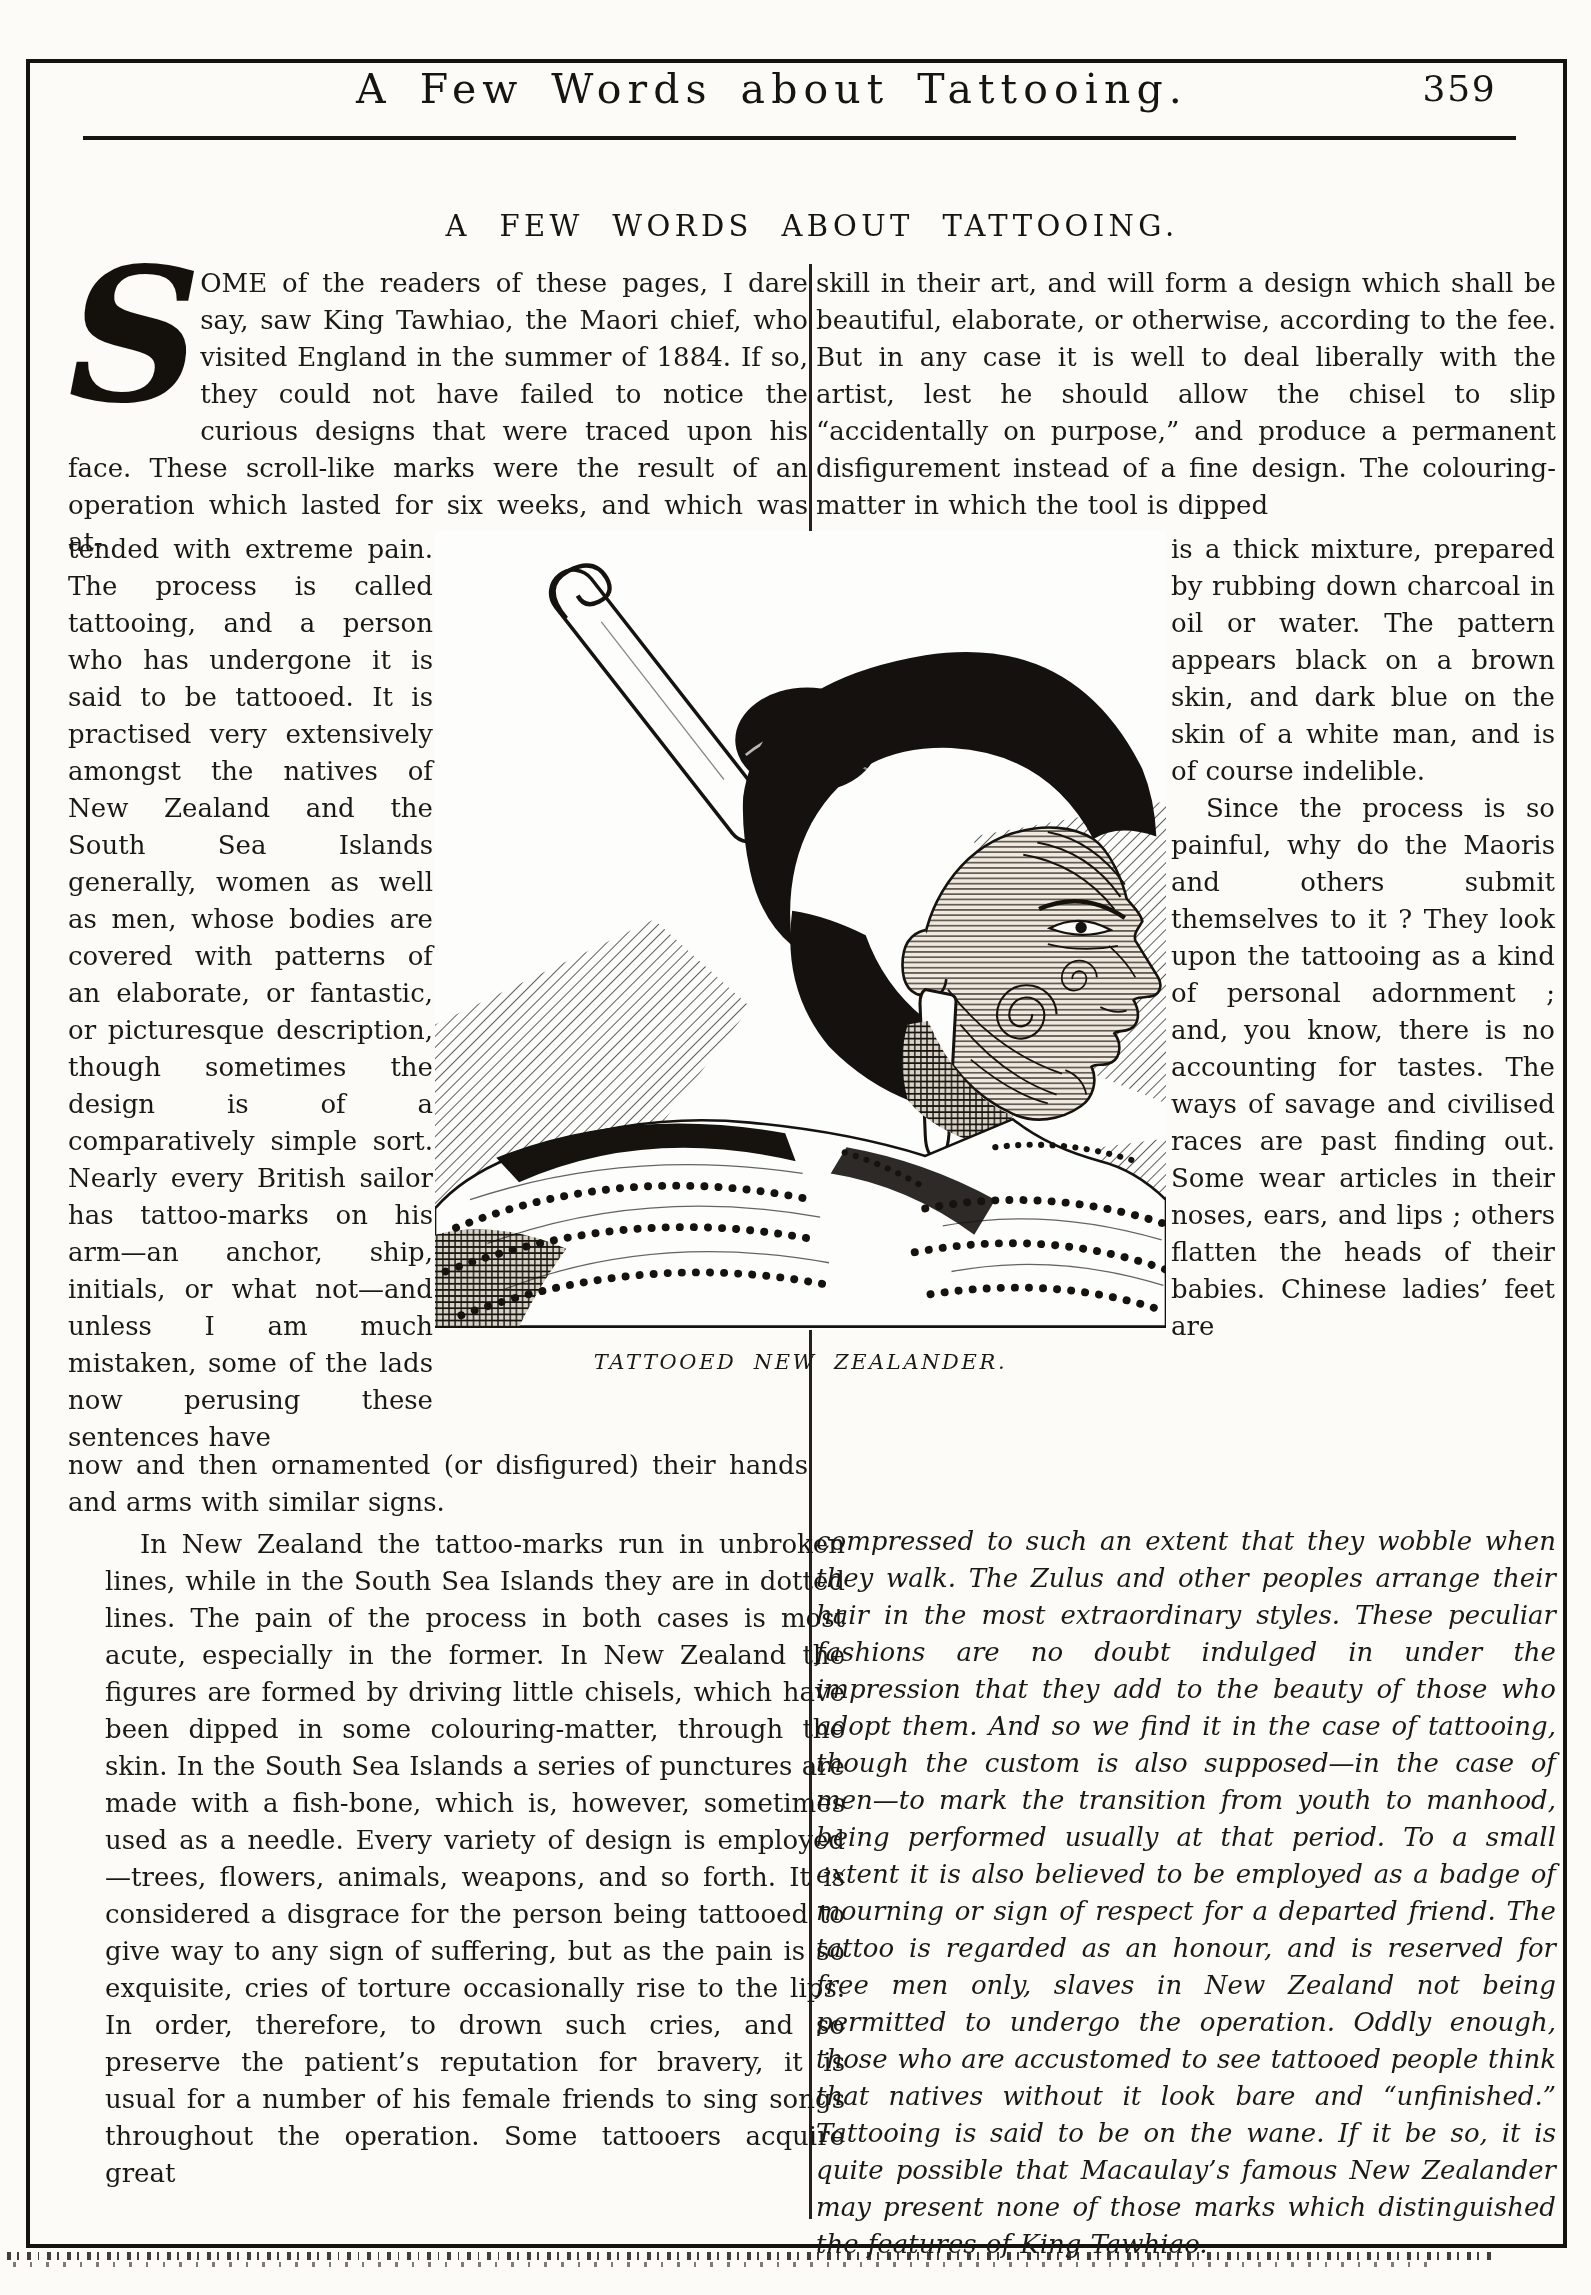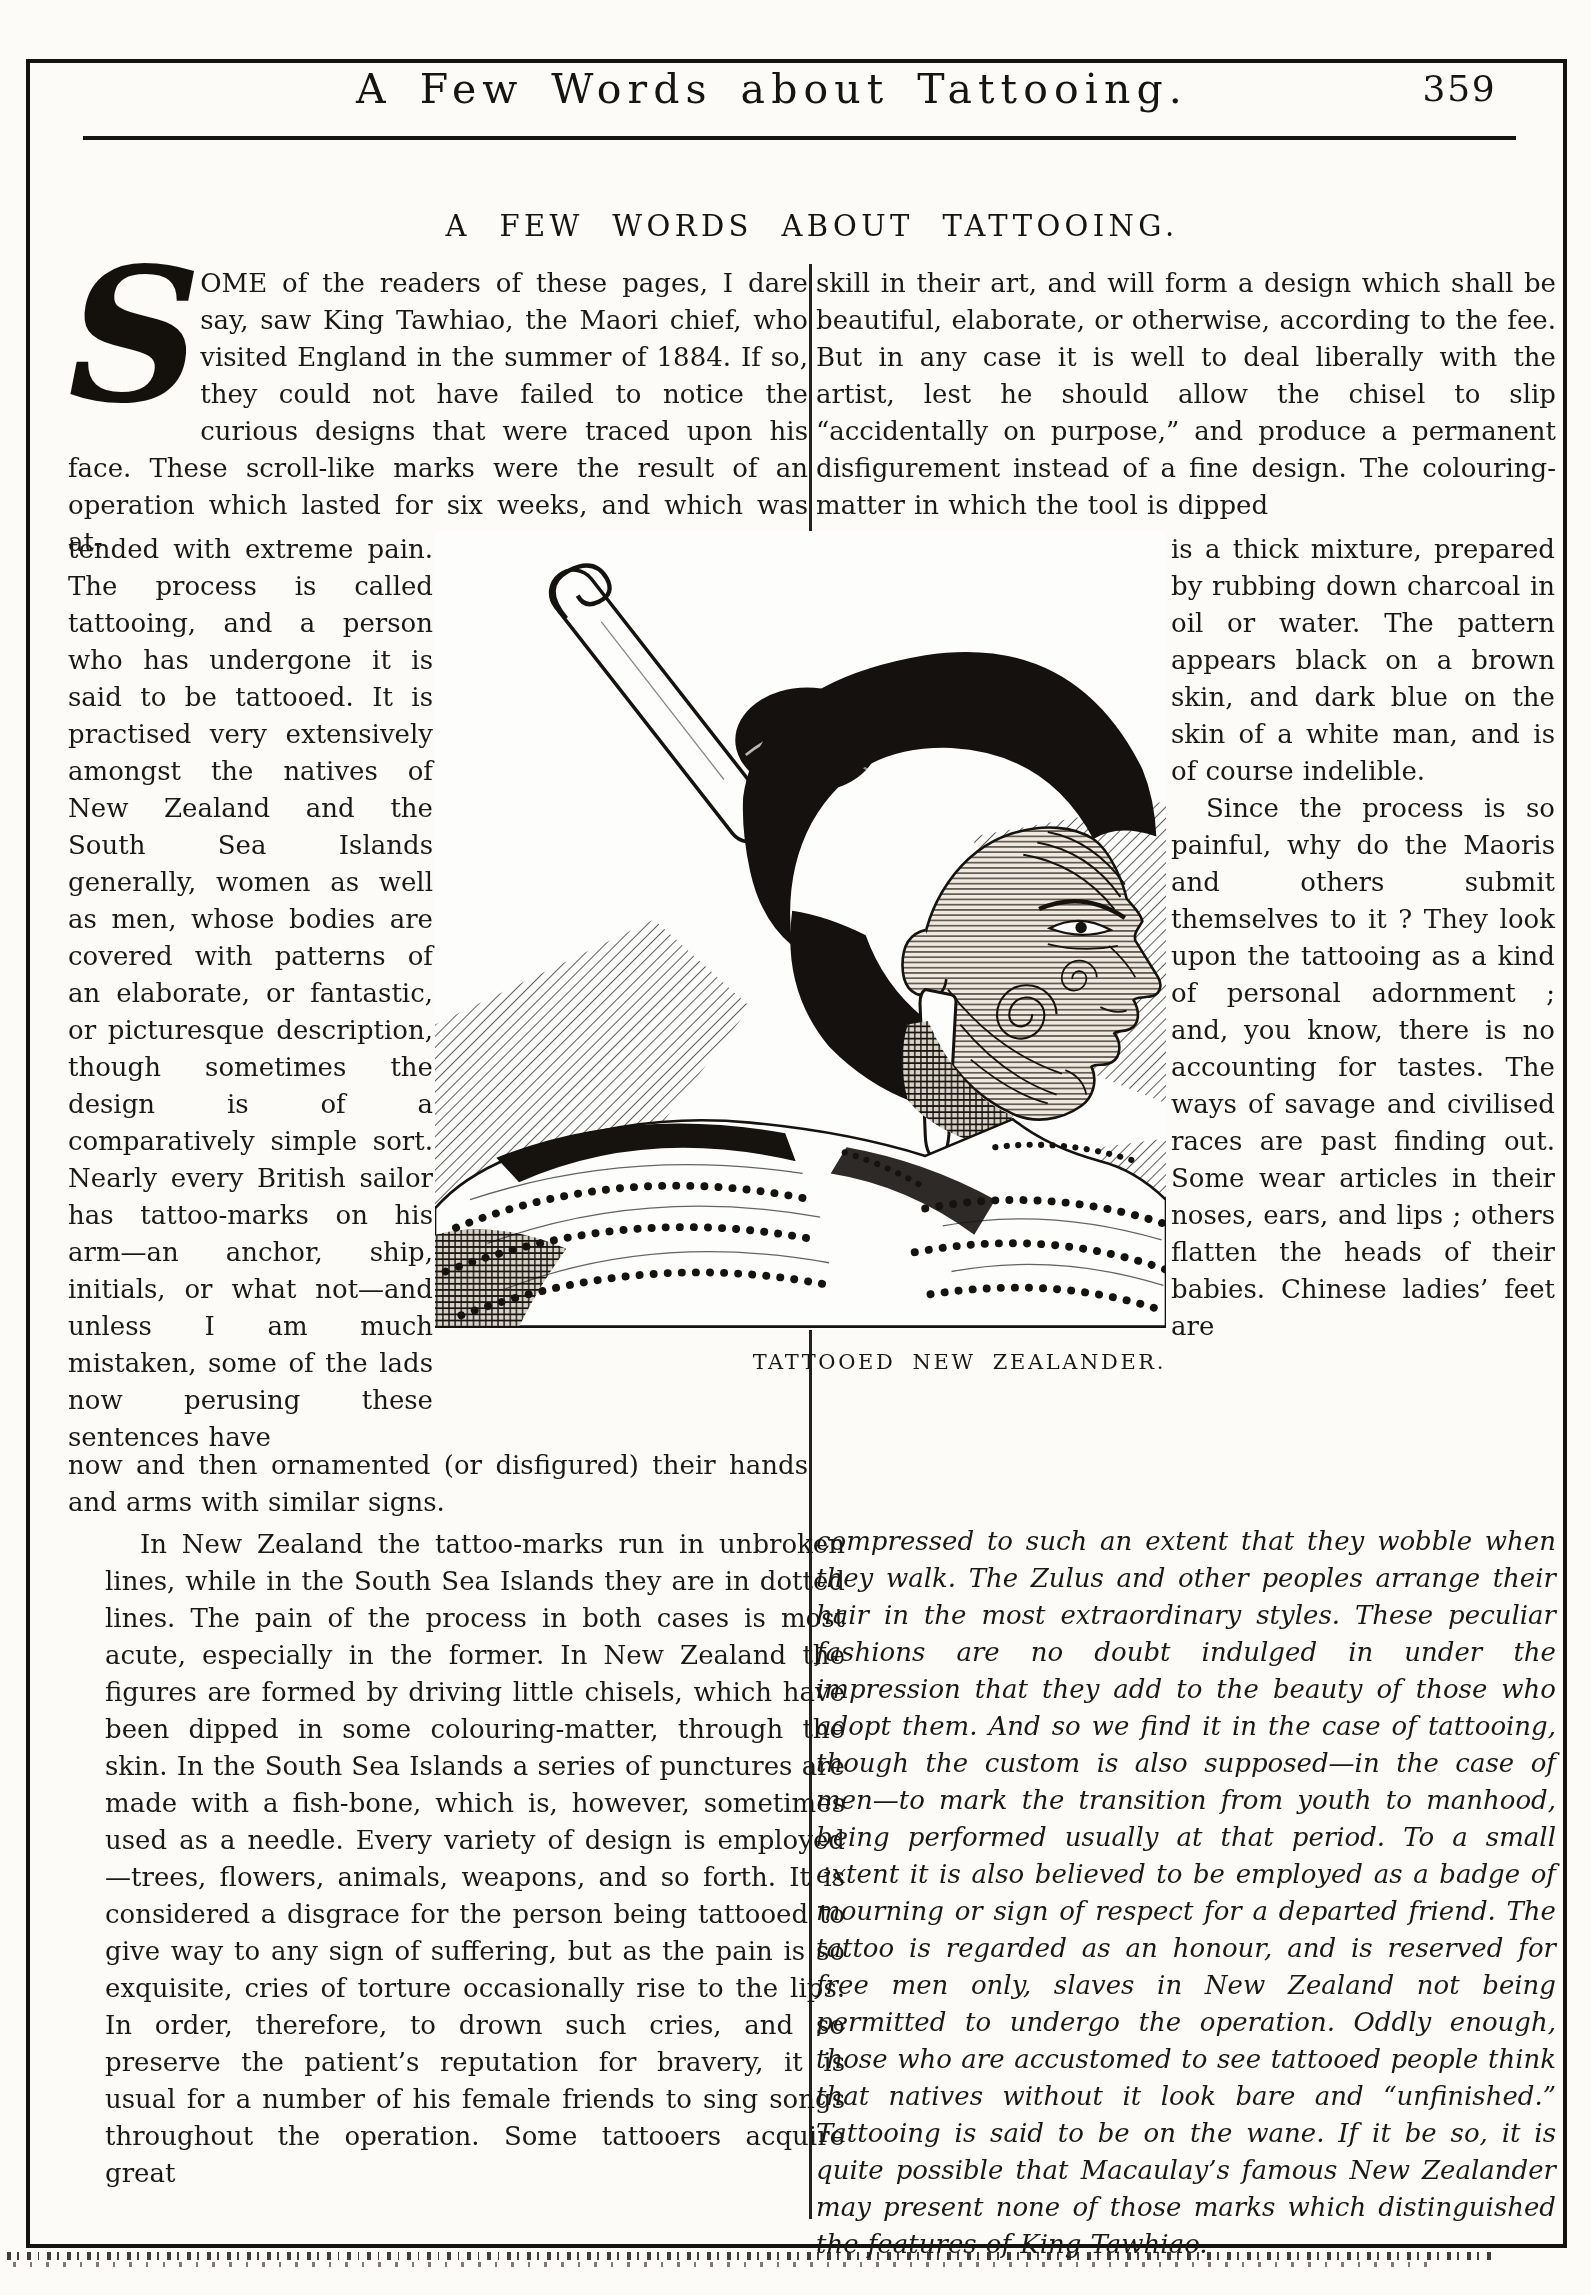--- a/index.html
+++ b/index.html
@@ -45,22 +45,23 @@
     font:italic 700 185px/133px "DejaVu Serif", serif;
     margin:3.5px 12.2px 0 0;color:#14110d;
   }
   .col-divider{position:absolute;left:809px;top:264px;width:2.6px;height:1955px;background:#24211c;}
   .illustration{
     position:absolute;left:435px;top:531px;width:731px;height:799px;
     background:#fdfdfb;z-index:2;
   }
   .caption{
     position:absolute;left:435px;top:1350px;width:731px;z-index:3;
-    text-align:right;font-size:21px;letter-spacing:2.6px;word-spacing:7.9px;color:#1b1916;
+    text-align:center;font-size:21px;letter-spacing:2.6px;word-spacing:7.9px;color:#1b1916;
     white-space:nowrap;
+    font-style:italic;
   }
   .edge-speckle{position:absolute;left:7px;top:2252px;width:1484px;height:23px;z-index:1;}
   .edge-speckle .s1{
     height:7.9px;width:100%;
     background:repeating-linear-gradient(90deg,#201d18 0 4.4px,transparent 4.4px 10.5px,#201d18 10.5px 12.2px,transparent 12.2px 20px);
     opacity:.85;
   }
   .edge-speckle .s2{
     height:4.4px;width:96%;margin-top:2.6px;
     background:repeating-linear-gradient(90deg,transparent 0 6.1px,#2a2620 6.1px 8.7px,transparent 8.7px 16.6px);

